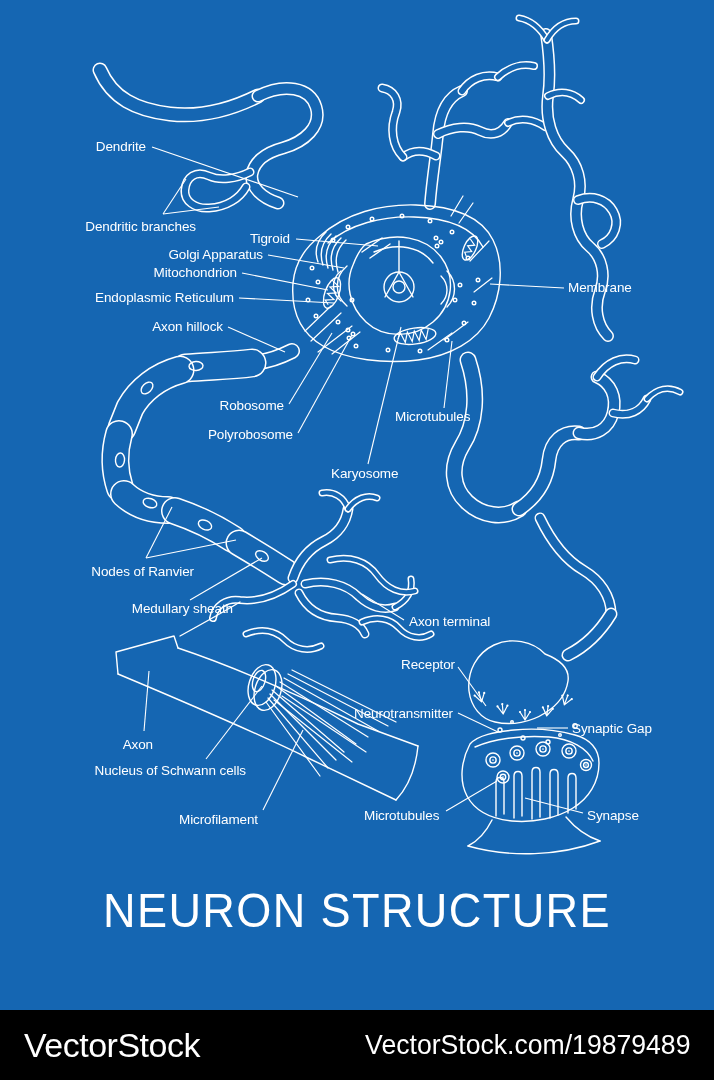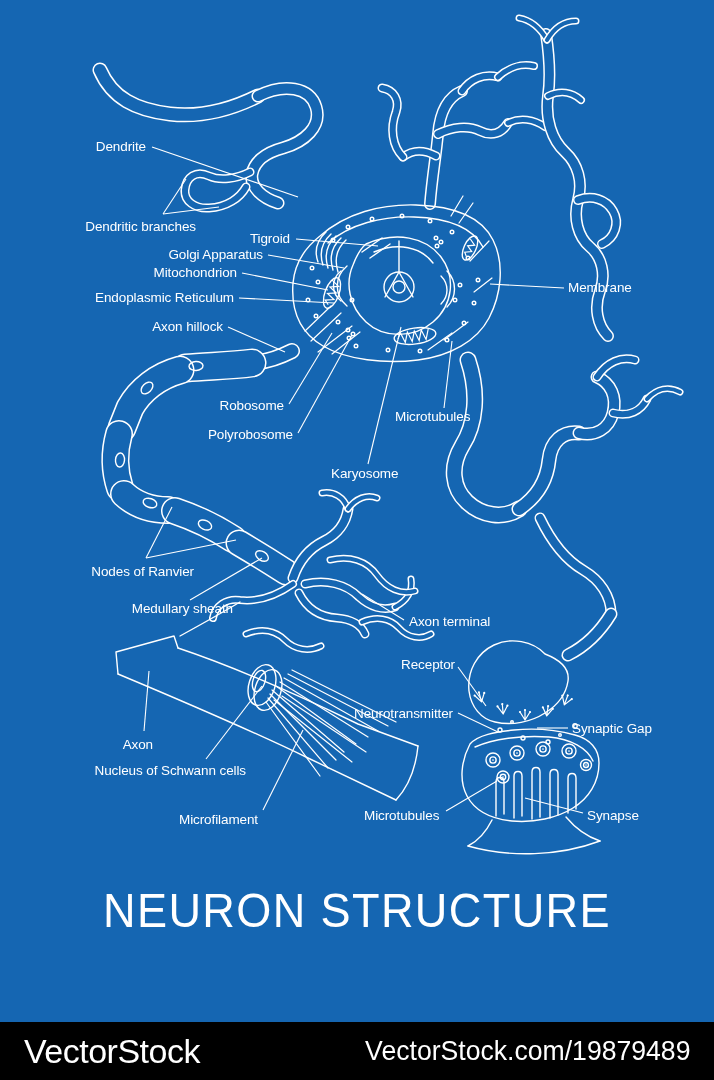--- a/index.html
+++ b/index.html
@@ -10,21 +10,21 @@
   
   .ln{fill:none;stroke:var(--line);stroke-width:1.4;stroke-linecap:round;stroke-linejoin:round;}
   .ln2{fill:none;stroke:var(--line);stroke-width:1.2;stroke-linecap:round;}
   .tube-o{fill:none;stroke:var(--line);stroke-linecap:round;stroke-linejoin:round;}
   .tube-i{fill:none;stroke:var(--bg);stroke-linecap:round;stroke-linejoin:round;}
   .dotf{fill:var(--line);}
   .leader{fill:none;stroke:var(--line);stroke-width:1.1;}
   text.label{fill:var(--line);font-size:13.5px;font-family:"Liberation Sans",sans-serif;letter-spacing:-0.1px;}
   .title{position:absolute;left:0;right:0;top:882px;text-align:center;color:var(--line);
          font-size:49px;font-weight:500;letter-spacing:1.5px;transform:scaleX(0.92);white-space:nowrap;}
-  .footer{position:absolute;left:0;right:0;bottom:0;height:58px;background:var(--footer-bg);
+  .footer{position:absolute;left:0;right:0;bottom:0;height:70px;background:var(--footer-bg);
           display:flex;align-items:center;justify-content:space-between;padding:0 24px;box-sizing:border-box;}
   .logo{color:var(--footer-tx);font-size:34px;letter-spacing:-0.5px;}
   .wm{color:var(--footer-tx);font-size:28px;transform:scaleX(0.95);transform-origin:right center;}
 </style>
 </head>
 <body>
 
 <div class="poster">
   <svg class="diagram-svg" width="714" height="1010" viewBox="0 0 714 1010">
     <g id="g-dendrites">

